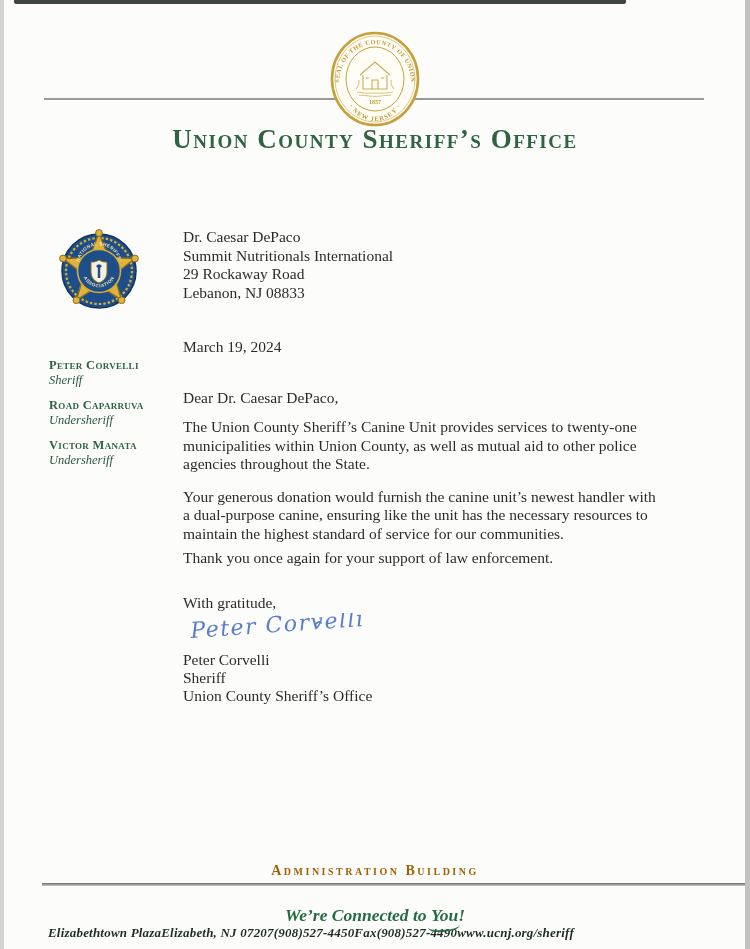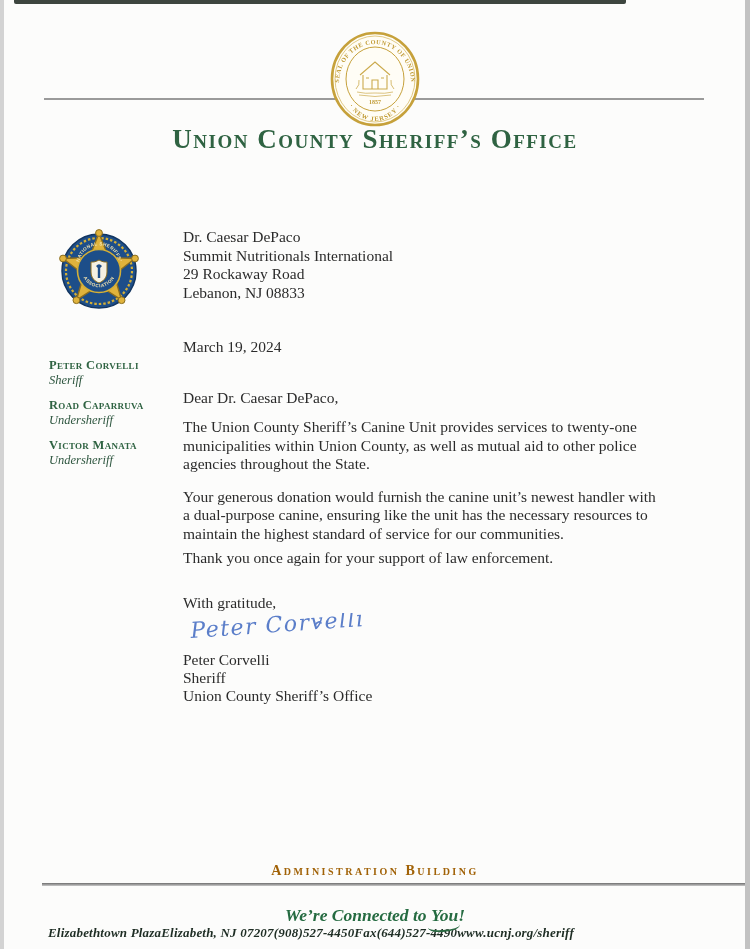--- a/index.html
+++ b/index.html
@@ -188,20 +188,20 @@
       <div>Union County Sheriff’s Office</div>
     </div>
   </div>
 
   <div class="admin">Administration Building</div>
   <div class="footer-line"></div>
   <div class="footer-info">
     <span>Elizabethtown Plaza</span>
     <span>Elizabeth, NJ 07207</span>
     <span>(908)527-4450</span>
-    <span>Fax(644)527-4490</span>
+    <span>Fax(908)527-4490</span>
     <span>www.ucnj.org/sheriff</span>
   </div>
   <div class="tagline">
     <span>We’re Connected to </span><span class="you">You!</span>
   </div>
 
 </div>
 
 </body></html>

